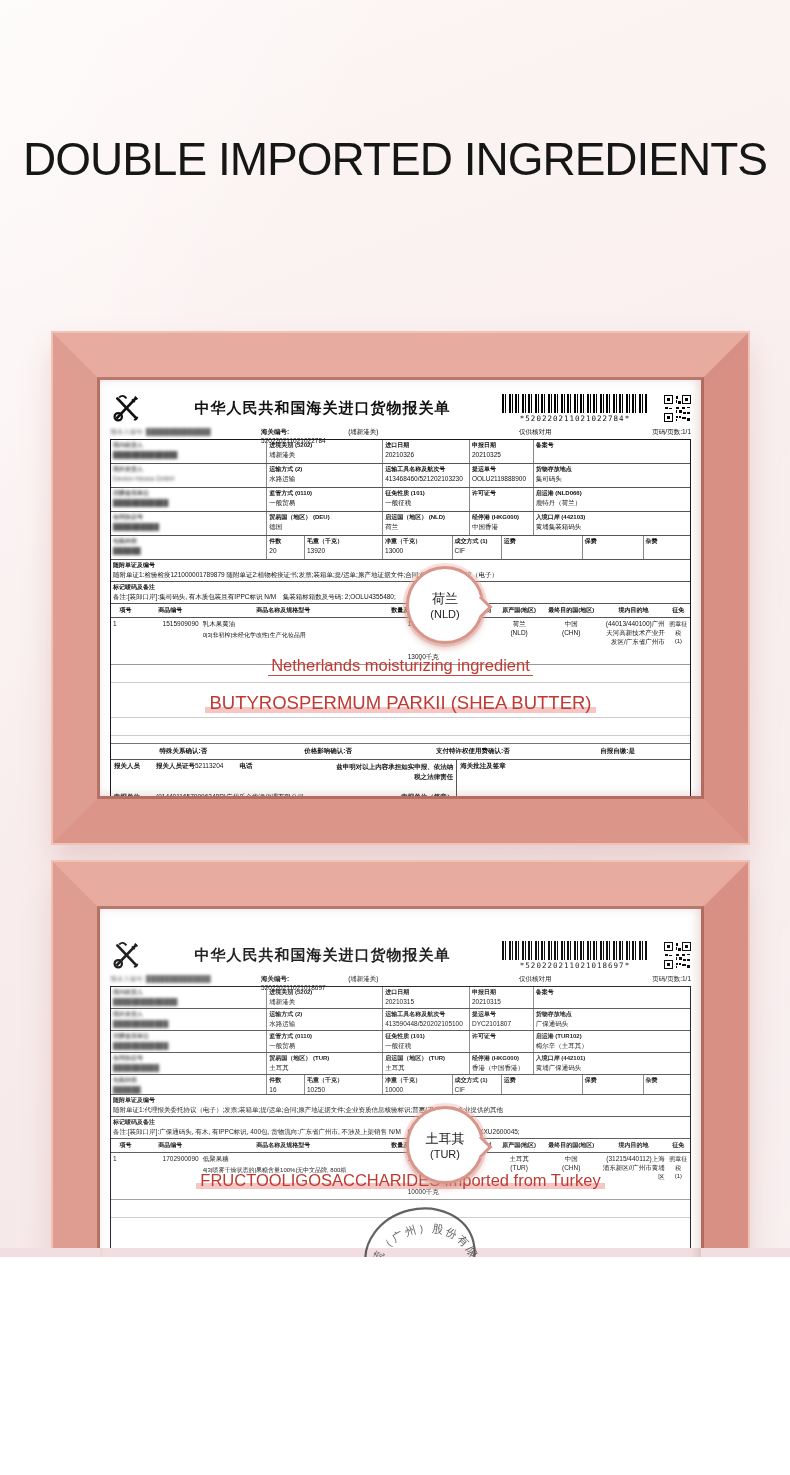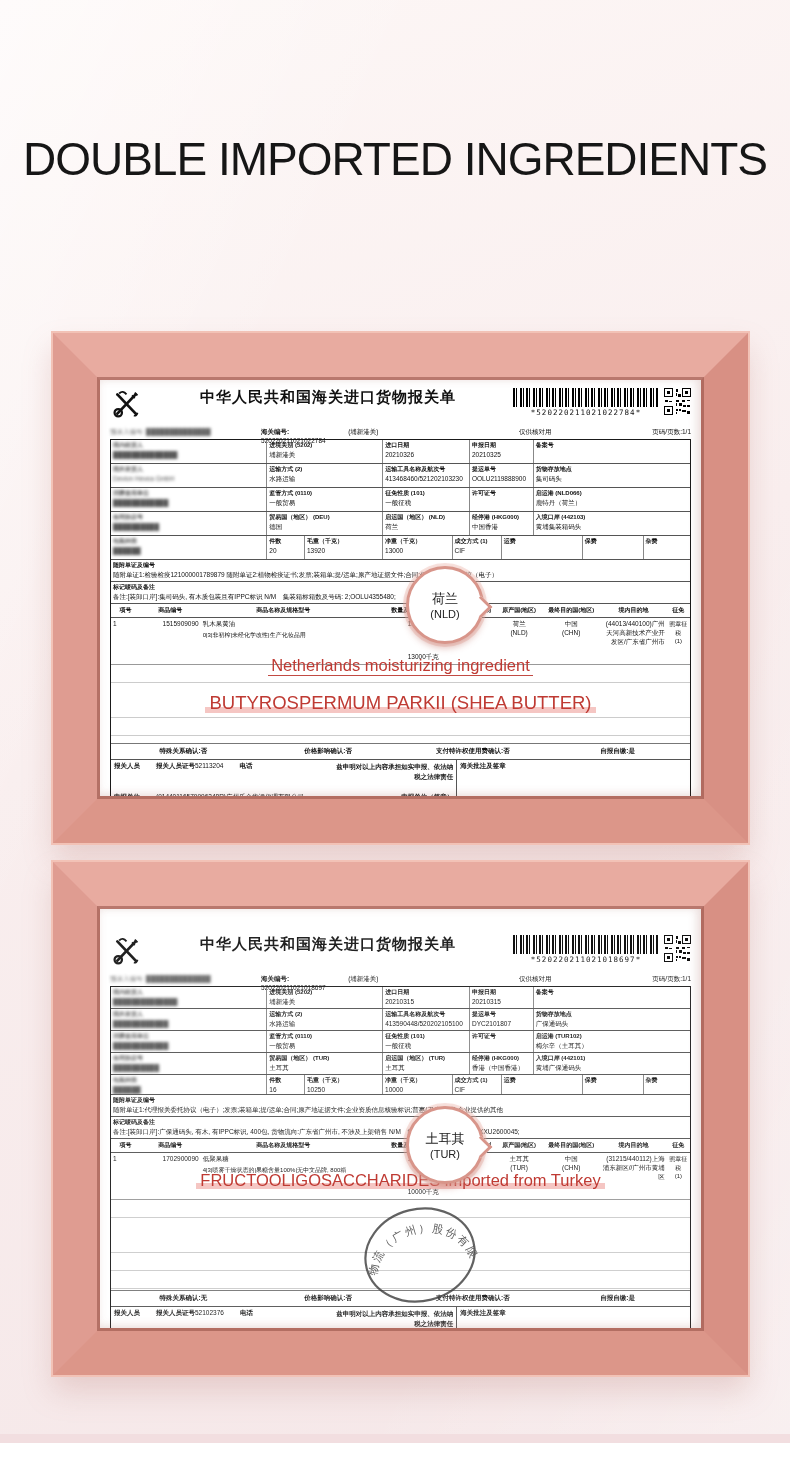--- a/index.html
+++ b/index.html
@@ -1,16 +1,16 @@
 <!DOCTYPE html>
 <html><head>
 <meta charset="utf-8">
 <style>
   html,body{margin:0;padding:0;}
-  .canvas{position:relative;width:790px;height:1443px;overflow:hidden;
+  .canvas{position:relative;width:790px;height:1257px;overflow:hidden;
     background:linear-gradient(160deg,#fdf7f6 0%,#f9eeee 45%,#f5e7e8 100%);
     font-family:"Liberation Sans",sans-serif;color:#111;}
   .canvas::before{content:"";position:absolute;inset:0;
     background:linear-gradient(115deg,rgba(255,255,255,.55) 0%,rgba(255,255,255,0) 30%,rgba(255,255,255,0) 70%,rgba(255,255,255,.35) 100%);
     pointer-events:none;}
   .bottom-band{position:absolute;left:0;right:0;bottom:0;height:9px;background:#f2dee0;}
 
   .main-title{position:absolute;top:132px;left:0;right:0;text-align:center;
     font-size:46px;font-weight:400;letter-spacing:-1px;color:#161616;white-space:nowrap;}
   .sub-title{position:absolute;top:212px;left:0;right:0;text-align:center;
@@ -28,21 +28,21 @@
 
   .doc{position:absolute;inset:0;background:#fff;overflow:hidden;}
   .doc .sheen{position:absolute;inset:0;pointer-events:none;z-index:9;
     box-shadow:inset -5px 0 9px rgba(150,80,70,.14),inset 0 -4px 8px rgba(150,80,70,.08);}
   .scan{filter:blur(.3px) saturate(.85);opacity:.93;}
 
   .doc-pad{padding:8px 10px 0;}
   .d2 .doc-pad{padding-top:26px;}
 
   
-  .doc-header{display:flex;gap:5px;height:40px;}
+  .doc-header{display:flex;align-items:center;gap:16px;height:40px;}
   .emblem{width:33px;height:33px;flex:0 0 auto;}
   .doc-title{flex:1;text-align:center;font-size:15px;font-weight:700;letter-spacing:1px;white-space:nowrap;}
   .bc-wrap{width:146px;flex:0 0 auto;text-align:center;}
   .bc-lines{height:19px;background:repeating-linear-gradient(90deg,#000 0 2px,#fff 2px 3px,#000 3px 4px,#fff 4px 7px,#000 7px 9px,#fff 9px 10px,#000 10px 11px,#fff 11px 13px);}
   .bc-text{font-family:"DejaVu Sans Mono",monospace;font-size:7.5px;letter-spacing:1px;margin-top:1px;white-space:nowrap;}
   .qr{width:27px;height:27px;flex:0 0 auto;}
 
   
   .doc-meta{display:flex;align-items:baseline;font-size:6.5px;height:11px;}
   .doc-meta b{font-weight:700;}

